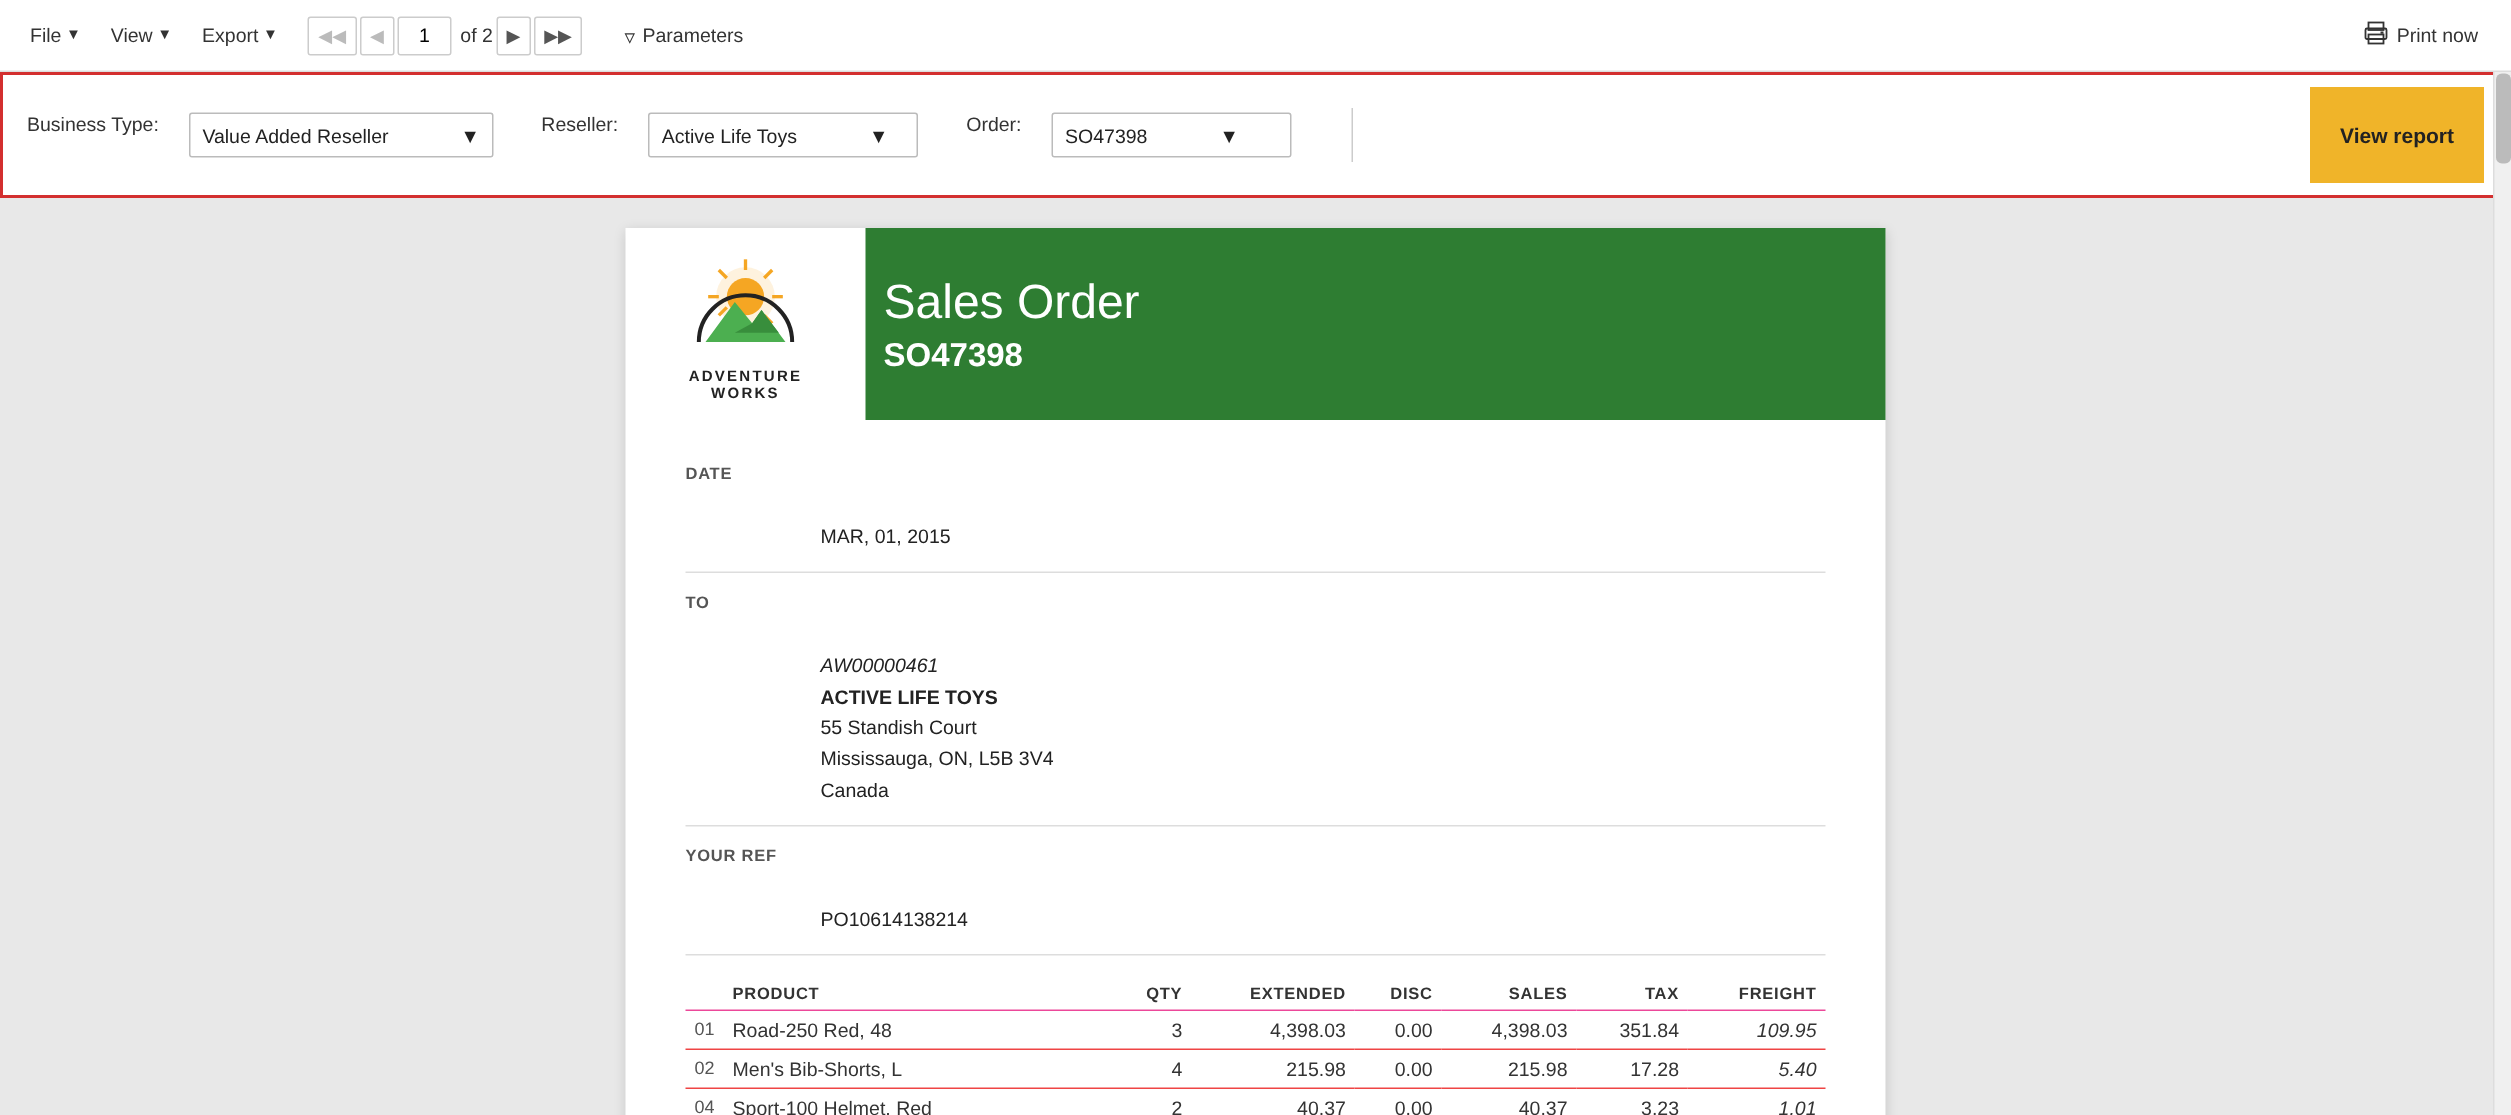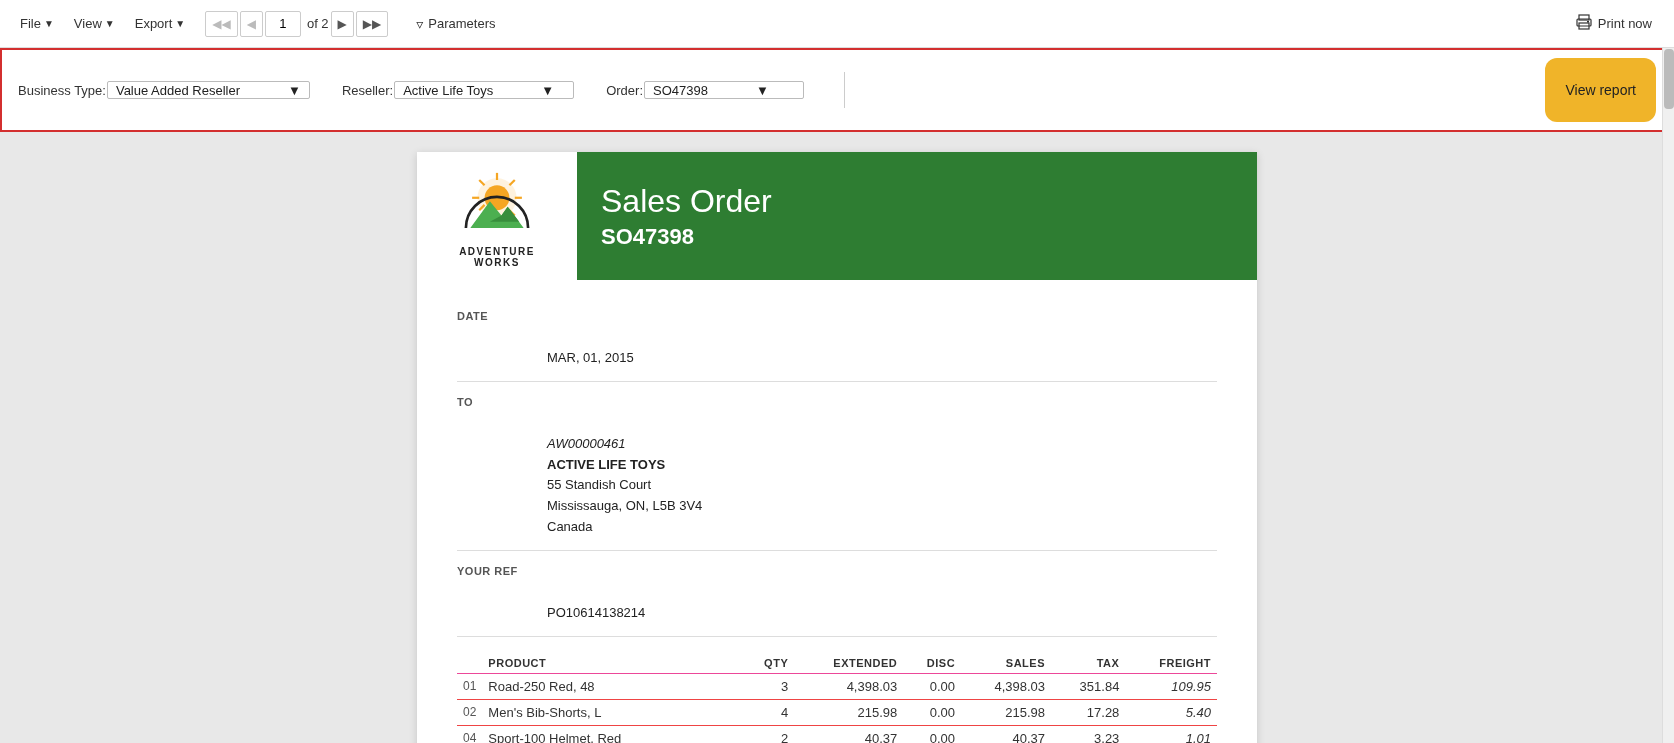--- a/index.html
+++ b/index.html
@@ -40,33 +40,33 @@
       font-size: 13px; color: #333; padding: 4px 10px;
       border-radius: 3px;
     }
 
     
     .params-bar {
       display: flex; align-items: center; background: #fff;
       border: 2px solid #d32f2f; padding: 8px 16px; gap: 32px;
       min-height: 52px;
     }
-    .param-group { display: flex; align-items: center; gap: 1px; }
+    .param-group { display: flex; gap: 20px; }
     .param-label { font-size: 13px; color: #333; white-space: nowrap; }
     .param-select {
       display: flex; align-items: center; border: 1px solid #bbb;
       border-radius: 2px; background: #fff; padding: 4px 8px;
-      cursor: pointer; gap: 48px; min-width: 200px; height: 18px; font-size: 13px;
+      cursor: pointer; gap: 48px; min-width: 200px; height: 30px; font-size: 13px;
     }
     .param-select-reseller { min-width: 180px; }
     .param-select-order { min-width: 160px; }
     .params-divider { width: 1px; background: #ccc; height: 36px; margin: 0 8px; }
     .view-report-btn {
-      background: #f0b429; color: #222; border: none; border-radius: 12px;
-      padding: 24px 20px; font-size: 14px; font-weight: 400; cursor: pointer;
+      background: #f0b429; color: #222; border: none; border-radius: 0;
+      padding: 24px 20px; font-size: 14px; font-weight: 700; cursor: pointer;
       white-space: nowrap; margin-left: auto;
     }
 
     
     .report-area {
       background: #e8e8e8; padding: 20px; min-height: 620px;
     }
     .report-page {
       background: #fff; width: 840px; margin: 0 auto; padding: 0;
       box-shadow: 0 2px 8px rgba(0,0,0,0.15); min-height: 580px;
@@ -76,21 +76,21 @@
     .report-header {
       display: flex; align-items: stretch;
     }
     .logo-area {
       width: 160px; display: flex; flex-direction: column; align-items: center;
       justify-content: center; padding: 12px; flex-shrink: 0;
     }
     .logo-svg { width: 90px; height: 80px; }
     .logo-text { font-size: 11px; font-weight: 800; text-align: center; letter-spacing: 1px; margin-top: 2px; }
     .header-green {
-      background: #2e7d32; flex: 1; padding: 18px 24px; display: flex;
+      background: #2e7d32; flex: 1; padding: 18px 12px; display: flex;
       flex-direction: column; justify-content: center;
     }
     .header-title { color: #fff; font-size: 32px; font-weight: 300; margin-bottom: 4px; }
     .header-order { color: #fff; font-size: 22px; font-weight: 600; }
 
     
     .report-body { padding: 16px 40px 24px 40px; }
 
     .info-row {
       display: flex; align-items: flex-start; padding: 12px 0;

